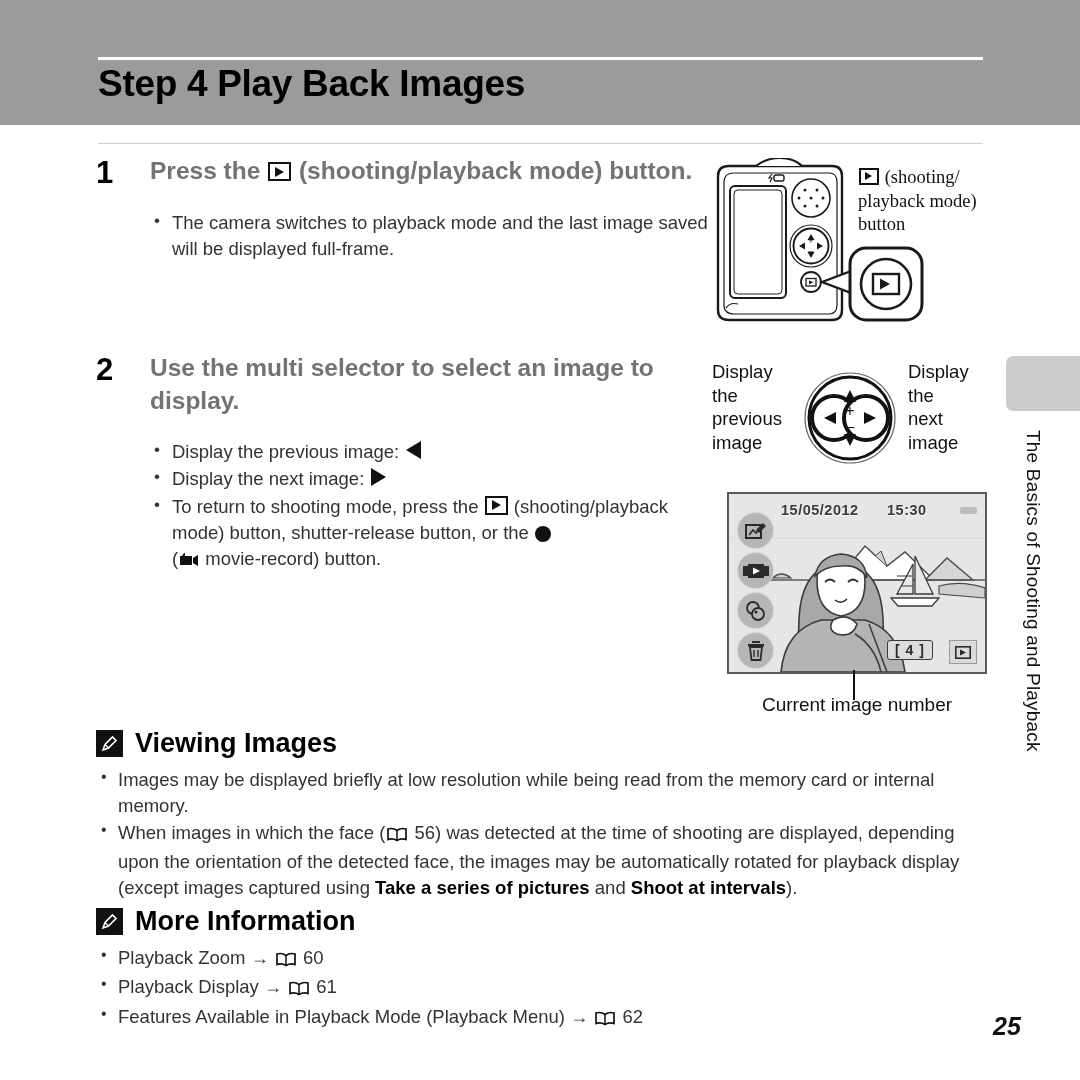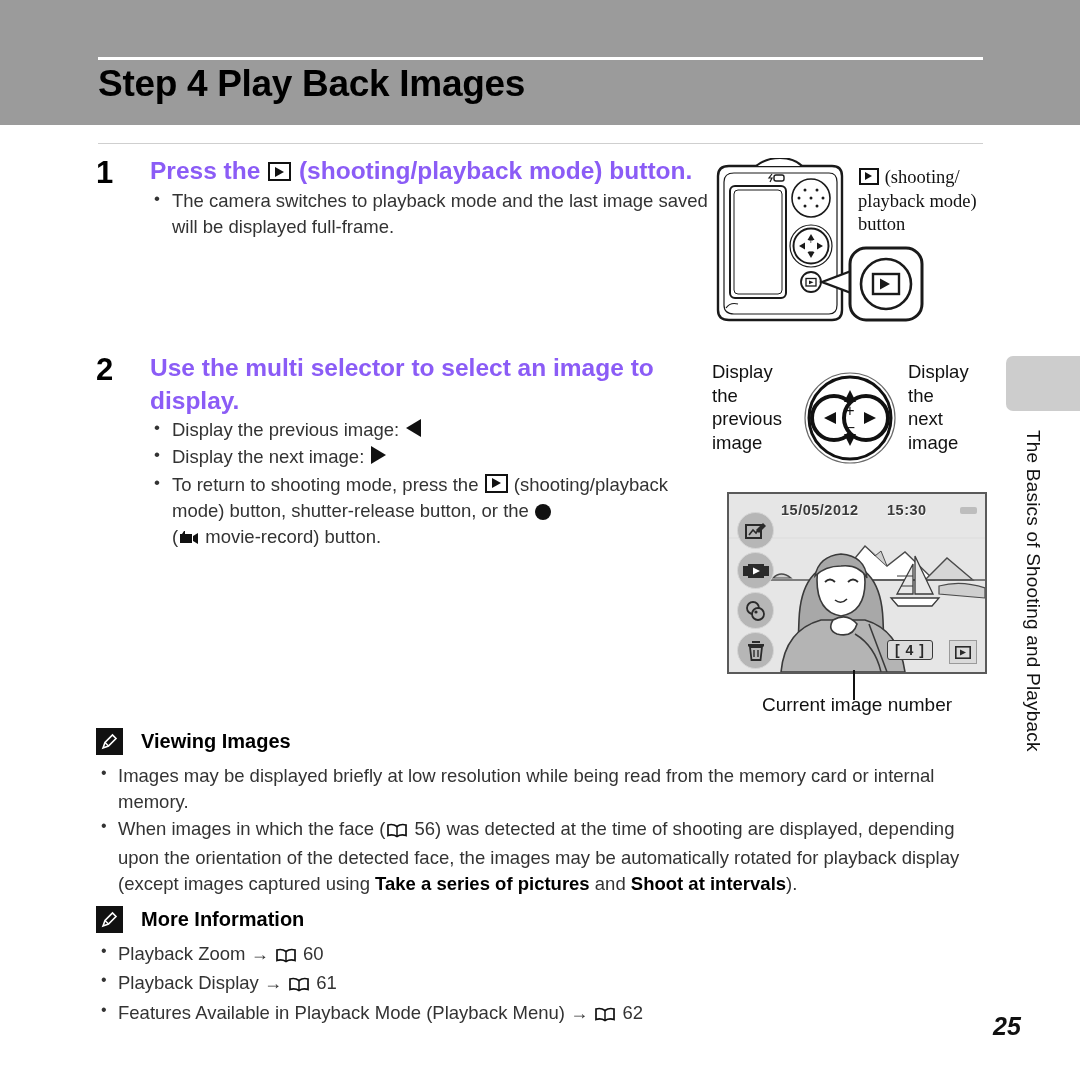--- a/index.html
+++ b/index.html
@@ -58,25 +58,25 @@
     left: 0; top: 0;
     font-size: 31px;
     font-weight: bold;
     color: #000;
   }
   .step-head {
     margin-left: 54px;
     font-size: 24.5px;
     font-weight: bold;
     line-height: 1.33;
-    color: #8b5cf6;
+    color: #737373;
   }
   .bullets {
     margin-left: 54px;
-    margin-top: 0;
+    margin-top: 22px;
   }
   .bullet {
     position: relative;
     padding-left: 22px;
     font-size: 18.5px;
     line-height: 1.42;
     color: #333;
     margin-bottom: 1px;
   }
   .bullet::before {
@@ -174,24 +174,23 @@
   }
   .pencil-badge {
     width: 27px; height: 27px;
     background: #111;
     display: inline-flex;
     align-items: center;
     justify-content: center;
     flex: 0 0 auto;
   }
   .note-title {
-    font-size: 20px;
+    font-size: 27px;
     font-weight: bold;
     color: #000;
-    margin-left: 6px;
   }
   .note-bullet {
     position: relative;
     padding-left: 22px;
     font-size: 18.5px;
     line-height: 1.42;
     color: #333;
   }
   .note-bullet::before {
     content: "\2022";

